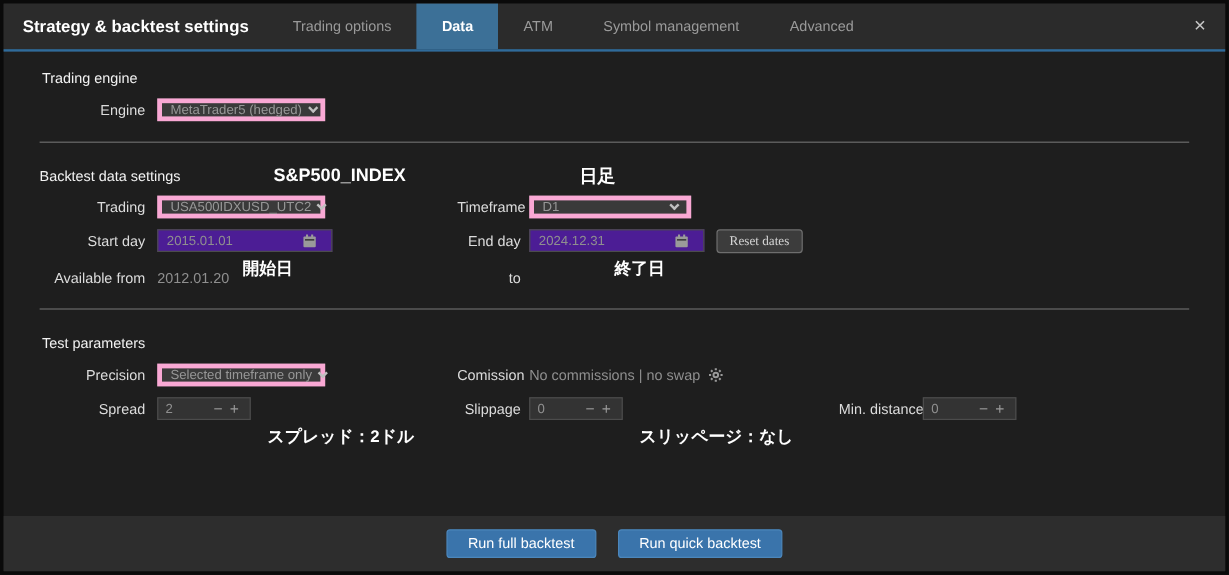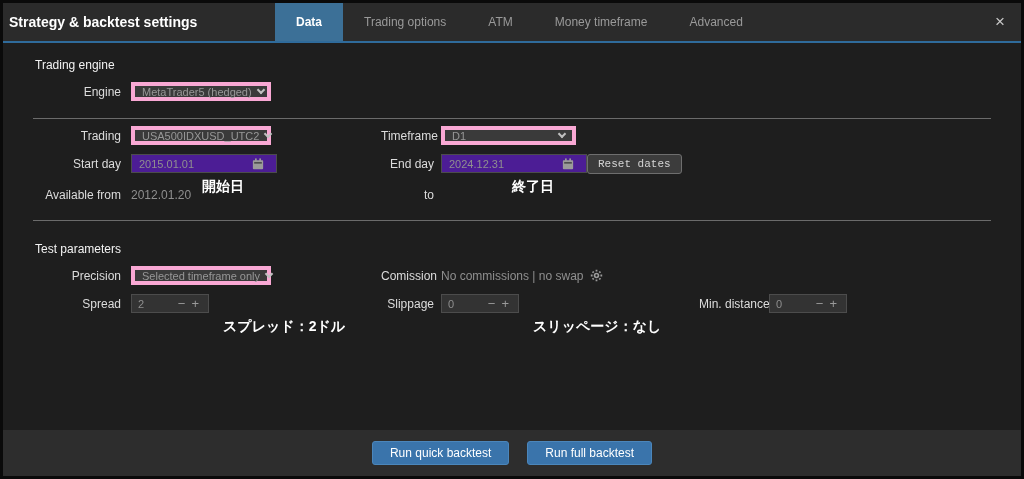--- a/index.html
+++ b/index.html
@@ -16,21 +16,21 @@
     border:3px solid #0a0a0a;
     display:flex; flex-direction:column;
   }
   
   .header {
     height:40px; background:#2b2b2b;
     border-bottom:2px solid #2f6b9b;
     display:flex; align-items:stretch; flex-shrink:0;
   }
   .title {
-    line-height:38px; padding-left:6px; width:272px;
+    line-height:38px; padding-left:16px; width:220px;
     font-size:14px; font-weight:bold; color:#fff;
   }
   .tabs { display:flex; }
   .tab {
     padding:0 21px; line-height:38px;
     font-size:12px; color:#9a9a9a; cursor:pointer; white-space:nowrap;
   }
   .tab.active { background:#3c7097; color:#fff; font-weight:bold; }
   .close-btn {
     margin-left:auto; line-height:38px; padding:0 16px;
@@ -75,24 +75,24 @@
   .numbox {
     height:19px; width:78px; background:#333; border:1px solid #4c4c4c;
     display:flex; align-items:center; padding:0 6px; cursor:text;
   }
   .num-val { flex:1; color:#8f8f8f; font-size:11px; }
   .step { color:#9a9a9a; font-size:13px; line-height:17px; cursor:pointer; padding:0 3px; }
   
   .annot-inline { margin-left:14px; }
   .muted { color:#8f8f8f; }
   .reset-btn {
-    margin-left:0; height:20px; padding:0 10px;
+    margin-left:10px; height:20px; padding:0 10px;
     background:#3c3c3c; border:1px solid #6e6e6e; border-radius:3px;
     color:#d4d4d4; font-size:11px; line-height:18px; cursor:pointer;
-    font-family:Liberation Mono, monospace;
+    font-family:Liberation Serif, serif;
   }
   .gear { margin-left:6px; display:flex; cursor:pointer; }
   .big-label { font-weight:bold; color:#fff; font-size:15px; }
   .heading-row { position:relative; margin-left:30px; height:16px; }
   .heading-row .sec-heading { margin-left:0; position:absolute; left:0; top:0; }
   .pos-annot { position:absolute; top:-2px; }
   
   .footer {
     height:46px; background:#2d2d2d; flex-shrink:0;
     display:flex; align-items:center; justify-content:center; gap:18px;
@@ -109,44 +109,49 @@
   .mt12 { margin-top:12px; } .mt16 { margin-top:16px; }
 </style>
 </head>
 <body>
 
 <div class="dialog">
 
   <div class="header">
     <div class="title">Strategy &amp; backtest settings</div>
     <div class="tabs">
+      <div class="tab">Trading options</div>
       <div class="tab active">Data</div>
-      <div class="tab">Trading options</div>
       <div class="tab">ATM</div>
-      <div class="tab">Money timeframe</div>
+      <div class="tab">Symbol management</div>
       <div class="tab">Advanced</div>
     </div>
     <div class="close-btn">×</div>
   </div>
 
   <div class="content">
 
     <h3 class="sec-heading mt15">Trading engine</h3>
     <div class="row mt10">
       <div class="lab l1">Engine</div>
       <div class="c1">
         <div class="select">
           <span>MetaTrader5  (hedged)</span>
           <span class="chev"></span>
         </div>
       </div>
     </div>
 
     <div class="divider mt17"></div>
 
+    <div class="heading-row mt21">
+      <h3 class="sec-heading">Backtest data settings</h3>
+      <span class="big-label pos-annot" style="left:195px;">S&amp;P500_INDEX</span>
+      <span class="big-label pos-annot" style="left:450px;">日足</span>
+    </div>
 
     <div class="row mt7">
       <div class="lab l1">Trading</div>
       <div class="c1">
         <div class="select">
           <span>USA500IDXUSD_UTC2</span>
           <span class="chev"></span>
         </div>
       </div>
       <div class="lab l2">Timeframe</div>
@@ -250,17 +255,17 @@
           <span class="num-val">0</span>
           <span class="step">−</span>
           <span class="step">+</span>
         </div>
       </div>
     </div>
 
   </div>
 
   <div class="footer">
+    <button class="run-btn">Run full backtest</button>
     <button class="run-btn">Run quick backtest</button>
-    <button class="run-btn">Run full backtest</button>
   </div>
 
 </div>
 
 </body></html>

